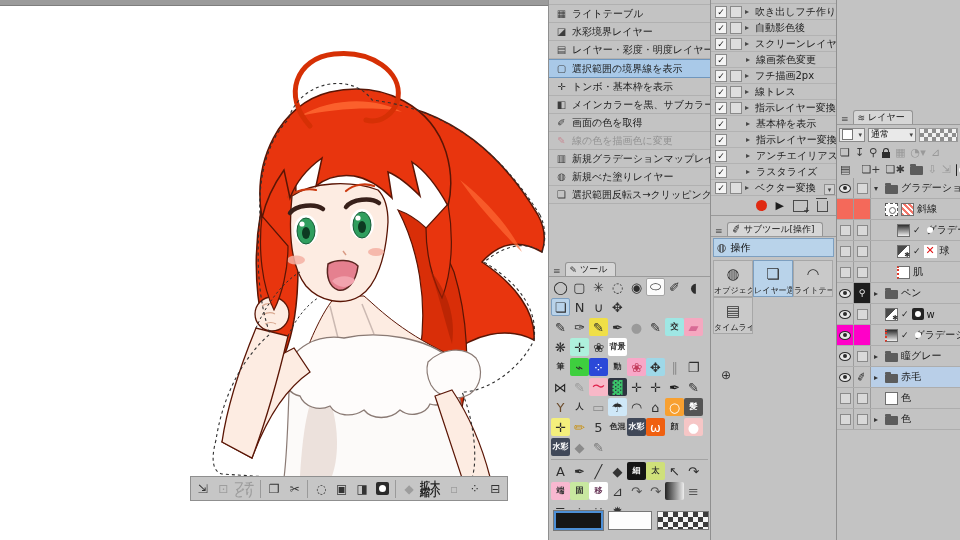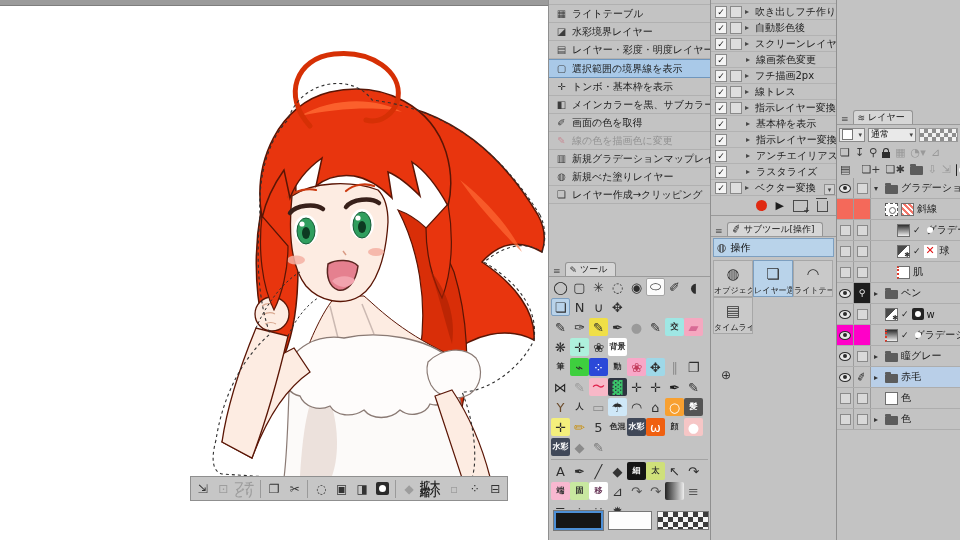--- a/index.html
+++ b/index.html
@@ -260,21 +260,21 @@
         <div class="qa-row">
           <span class="qa-ic">▥</span>
           <span class="qa-label">新規グラデーションマップレイヤー</span>
         </div>
         <div class="qa-row">
           <span class="qa-ic">◍</span>
           <span class="qa-label">新規べた塗りレイヤー</span>
         </div>
         <div class="qa-row">
           <span class="qa-ic">❏</span>
-          <span class="qa-label">レイヤー作成→クリッピング</span>
+          <span class="qa-label">選択範囲反転ス→クリッピング</span>
         </div>
       </div>
     <div class="tabrow" style="position:absolute;top:261px;left:0;width:161px;">
       <span class="hamb">≡</span>
       <div class="tab">
         <span class="tabicon">✎</span>
         <span>ツール</span>
       </div>
     </div>
     <div class="tool-grid-wrap" id="toolGrid">

